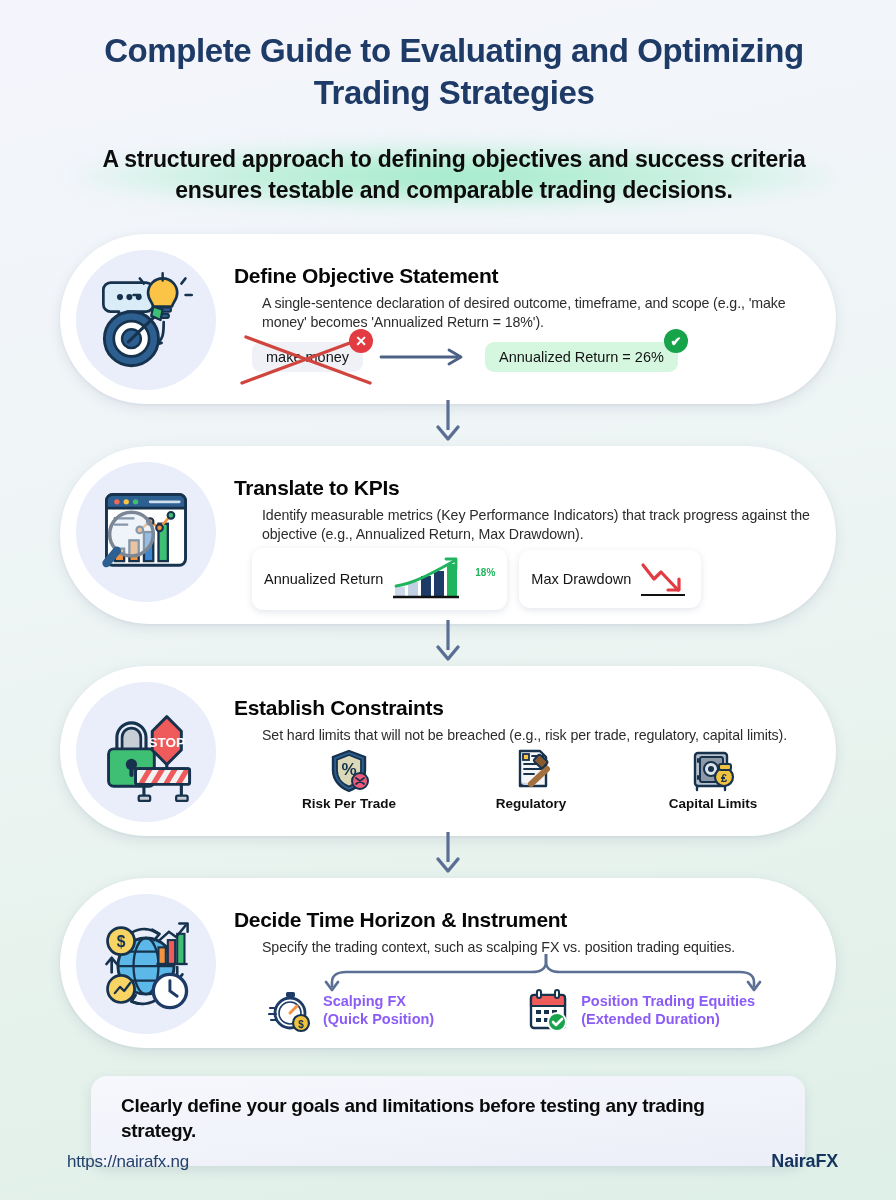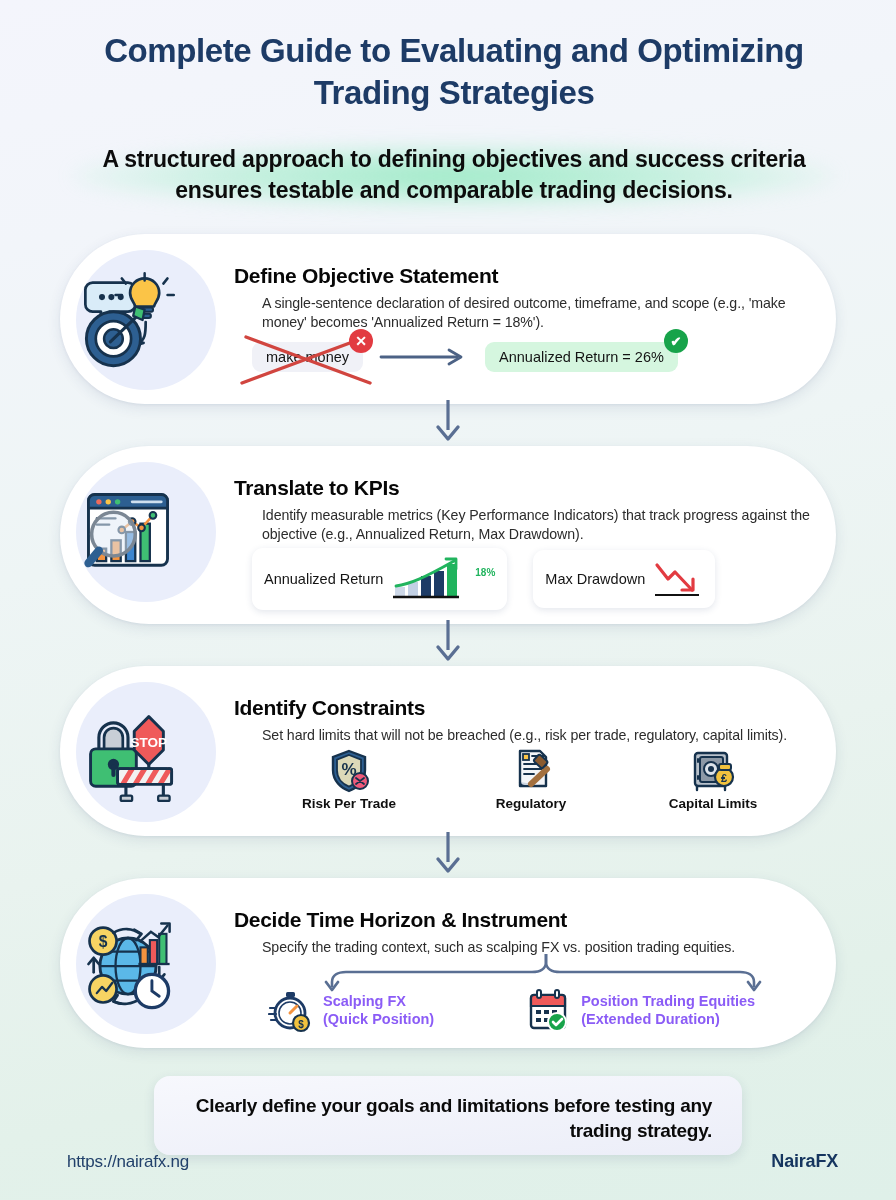--- a/index.html
+++ b/index.html
@@ -50,21 +50,21 @@
     border-radius: 92px;
     box-shadow: 0 4px 14px rgba(40,60,110,0.10), 0 1px 3px rgba(40,60,110,0.07);
     padding: 16px 26px 14px 16px;
     min-height: 158px;
   }
 
   .icon-circle {
     flex: 0 0 auto;
     width: 140px; height: 140px; border-radius: 50%;
     background: #eaeefb;
-    display: flex; align-items: center; justify-content: flex-start; text-decoration: underline;
+    display: flex; align-items: center; justify-content: center; text-decoration: underline;
   }
   .icon-circle svg { width: 104px; height: 104px; display: block; }
 
   .card-body { flex: 1 1 auto; padding: 14px 0 0 18px; min-width: 0; }
   .card-title {
     font-size: 21px; font-weight: 800; color: #070707;
     letter-spacing: -0.3px; line-height: 1.1;
   }
   .card-desc {
     margin-top: 7px;
@@ -98,21 +98,21 @@
   .badge-circle {
     position: absolute; width: 24px; height: 24px; border-radius: 50%;
     display: flex; align-items: center; justify-content: center;
     font-size: 14px; color: #fff; font-weight: 700;
   }
   .badge-x { background: #e23b41; right: -10px; top: -13px; }
   .badge-check { background: #17a34a; right: -10px; top: -13px; font-size: 13px; }
   .arrow-between { margin: 0 16px; flex: 0 0 auto; }
 
   
-  .row-kpis { display: flex; align-items: center; gap: 26px; margin-top: 4px; padding-left: 18px; }
+  .row-kpis { display: flex; align-items: center; gap: 12px; margin-top: 4px; padding-left: 18px; }
   .kpi-pill {
     display: flex; align-items: center; gap: 8px;
     background: #fff; border-radius: 11px;
     box-shadow: 0 2px 7px rgba(40,60,110,0.13);
     padding: 9px 12px;
   }
   .kpi-label { font-size: 14.5px; color: #141414; white-space: nowrap; }
 
   
   .row-subs { display: flex; justify-content: space-around; margin-top: 2px; padding: 0 6px 0 24px; }
@@ -124,25 +124,25 @@
   .branch-wrap { position: relative; margin-top: -4px; padding-left: 12px; }
   .branch-svg { display: block; margin-left: 30px; }
   .row-branch { display: flex; margin-top: -4px; padding-left: 16px; }
   .branch-item { display: flex; align-items: center; gap: 9px; }
   .branch-item:nth-child(1) { margin-left: 18px; }
   .branch-item:nth-child(2) { margin-left: 92px; }
   .branch-text { font-size: 14.5px; font-weight: 700; color: #8b5cf6; line-height: 1.24; }
 
   
   .conclusion {
-    margin: 28px auto 0; width: 588px;
+    margin: 28px auto 0; width: 714px;
     background: linear-gradient(175deg, #f7f8fd 0%, #eceef8 100%);
     border-radius: 16px;
     box-shadow: 0 4px 12px rgba(40,60,110,0.12);
-    padding: 17px 30px 11px; text-align: right;
+    padding: 17px 30px 22px; text-align: left;
   }
   .conclusion-text {
     font-size: 19px; font-weight: 800; color: #0a0a0a;
     line-height: 1.32; letter-spacing: -0.3px;
   }
 
   
   .footer {
     position: absolute; left: 0; right: 0; bottom: 28px;
     display: flex; justify-content: space-between; align-items: center;
@@ -293,21 +293,21 @@
         <path d="M70 62v14" stroke="#16324d" stroke-width="3"></path>
         <rect x="40" y="66" width="52" height="15" rx="2" fill="#f2f2f2" stroke="#16324d" stroke-width="2.6"></rect>
         <path d="M45 81l9-15M57 81l9-15M69 81l9-15M81 81l9-15" stroke="#ef5a5a" stroke-width="5"></path>
         <rect x="40" y="66" width="52" height="15" rx="2" fill="none" stroke="#16324d" stroke-width="2.6"></rect>
         <path d="M48 81v13M84 81v13" stroke="#16324d" stroke-width="3"></path>
         <rect x="43" y="92" width="11" height="5" rx="1.4" fill="#c8ced6" stroke="#16324d" stroke-width="2.2"></rect>
         <rect x="79" y="92" width="11" height="5" rx="1.4" fill="#c8ced6" stroke="#16324d" stroke-width="2.2"></rect>
       </svg>
     </div>
     <div class="card-body">
-      <div class="card-title">Identify Constraints</div>
+      <div class="card-title">Establish Constraints</div>
       <div class="card-desc">Set hard limits that will not be breached (e.g., risk per trade, regulatory, capital limits).</div>
       <div class="row-subs">
         <div class="sub-item">
           <svg width="46" height="46" viewBox="0 0 46 46">
             <path d="M23 3l16 6v13c0 11-8 18-16 21-8-3-16-10-16-21V9z" fill="#2d5f91" stroke="#16324d" stroke-width="2.4"></path>
             <path d="M23 7l12 4.6v10.6c0 8.5-6 14-12 16.4-6-2.4-12-7.9-12-16.4V11.6z" fill="#dcd9b8" stroke="#16324d" stroke-width="1.8"></path>
             <text x="23" y="27" font-family="Liberation Sans, sans-serif" font-size="17" font-weight="700" fill="#16324d" text-anchor="middle">%</text>
             <circle cx="34" cy="33" r="8" fill="#ef5a7a" stroke="#16324d" stroke-width="2"></circle>
             <path d="M30 30l8 6M30 36l8-6" stroke="#16324d" stroke-width="1.8" stroke-linecap="round"></path>
           </svg>

